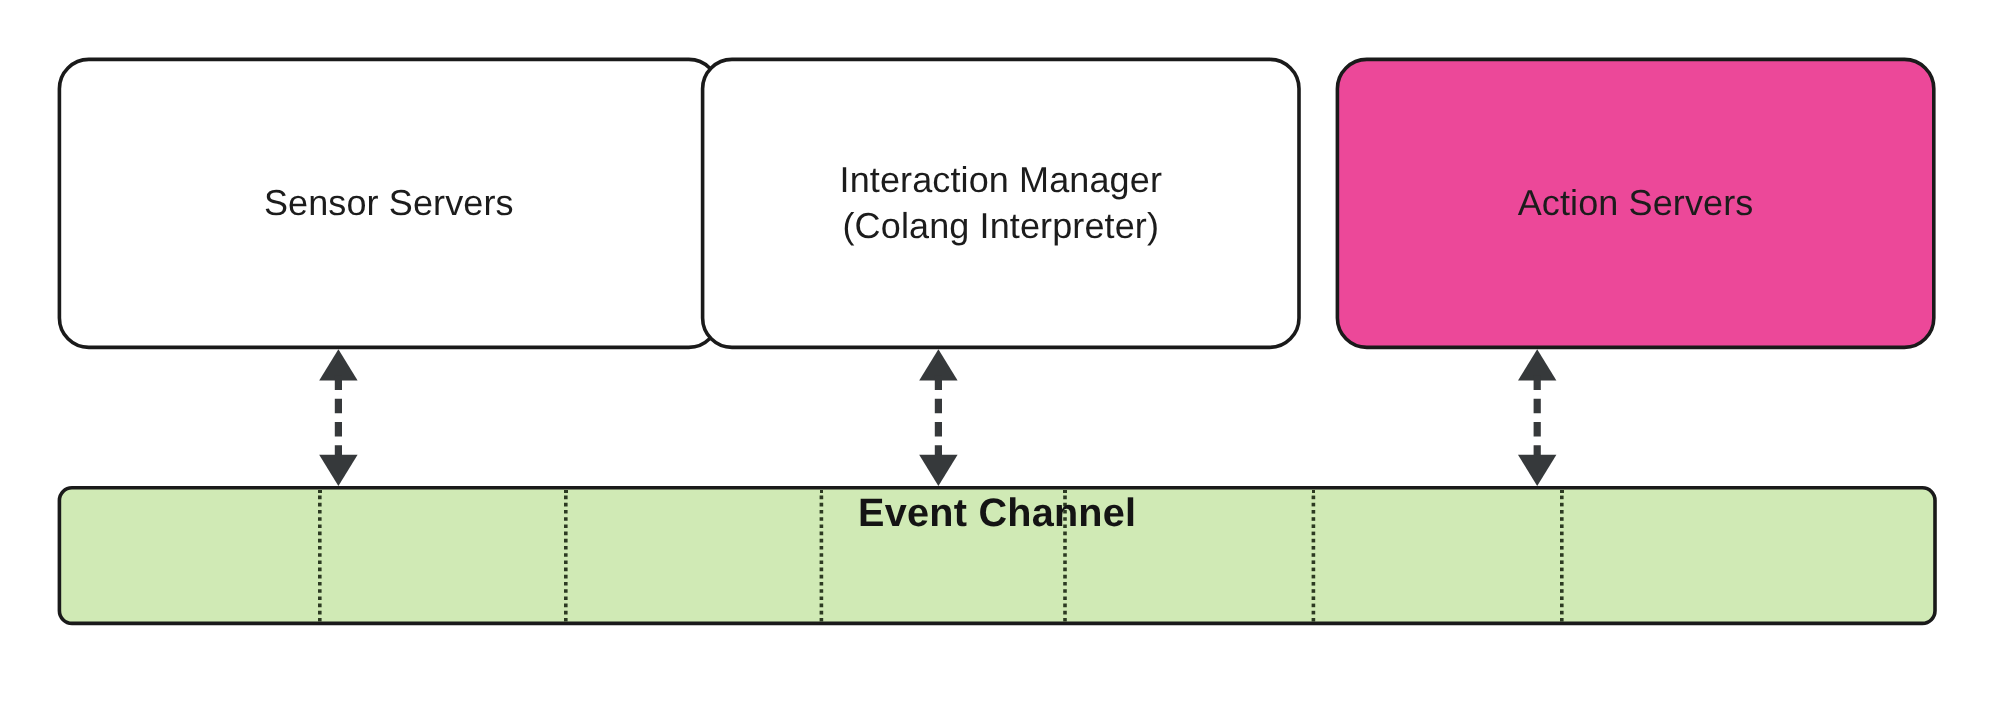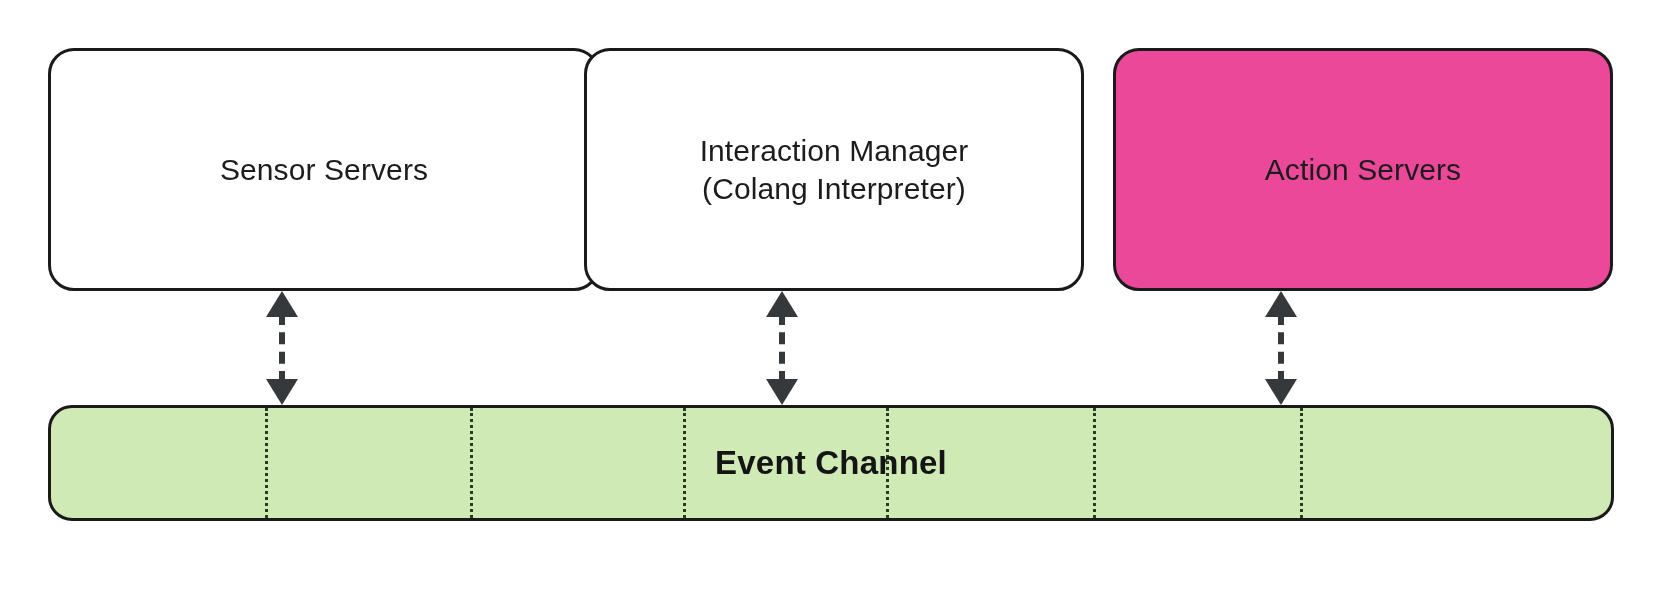--- a/index.html
+++ b/index.html
@@ -46,23 +46,23 @@
   
   #event-channel-bar {
     position: absolute;
     left: 48px;
     top: 405px;
     width: 1566px;
     height: 116px;
     box-sizing: border-box;
     background: #d0eab5;
     border: 3px solid #1a1a1a;
-    border-radius: 24px;
+    border-radius: 12px;
     display: flex;
-    align-items: center;
+    align-items: flex-start;
     justify-content: center;
   }
   #event-channel-label {
     position: relative;
     z-index: 3;
     font-size: 33px;
     font-weight: 700;
     color: #141414;
     letter-spacing: 0.2px;
   }

